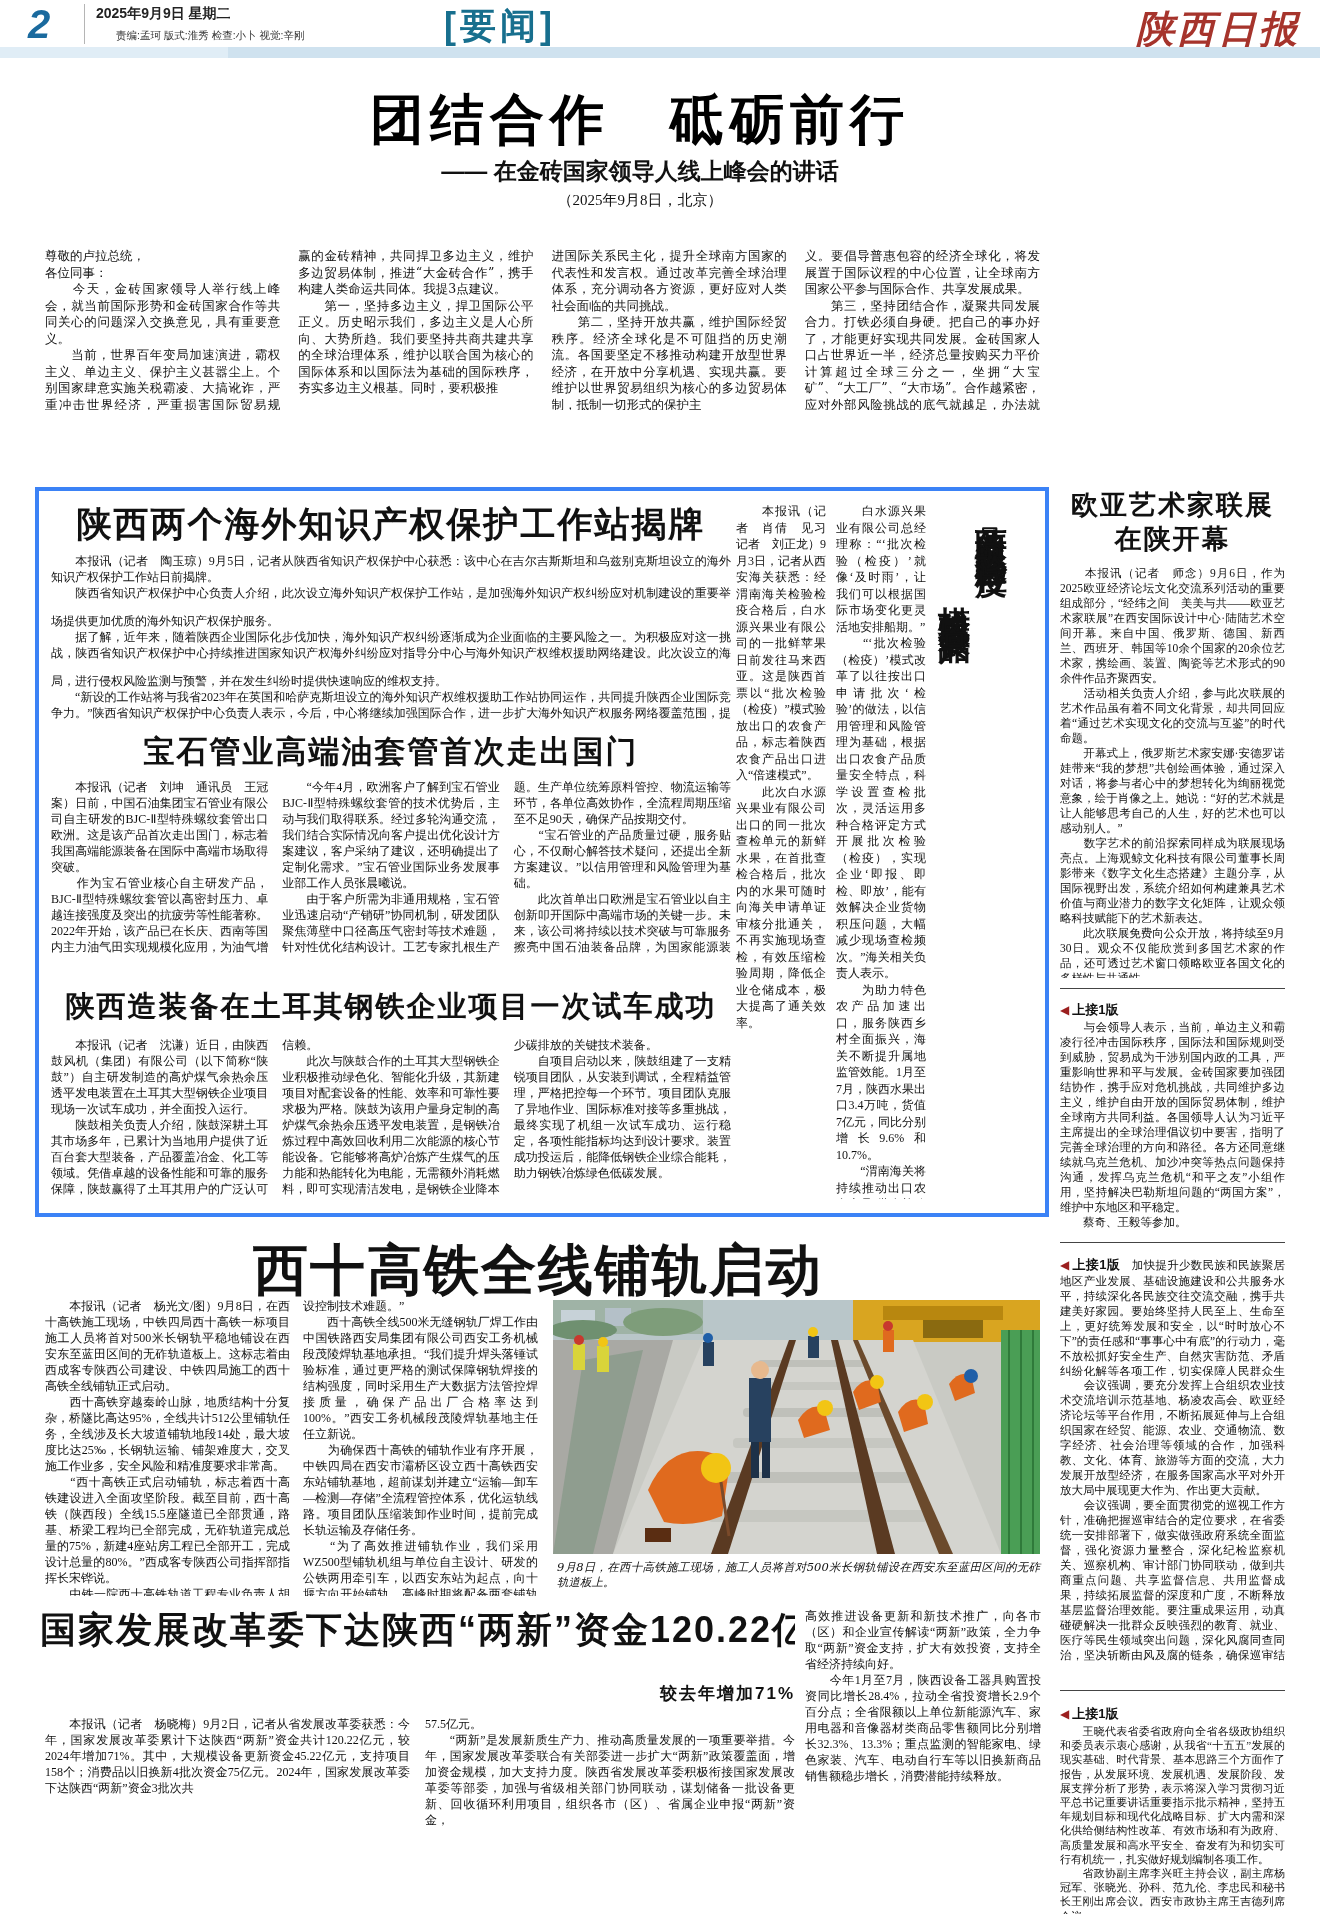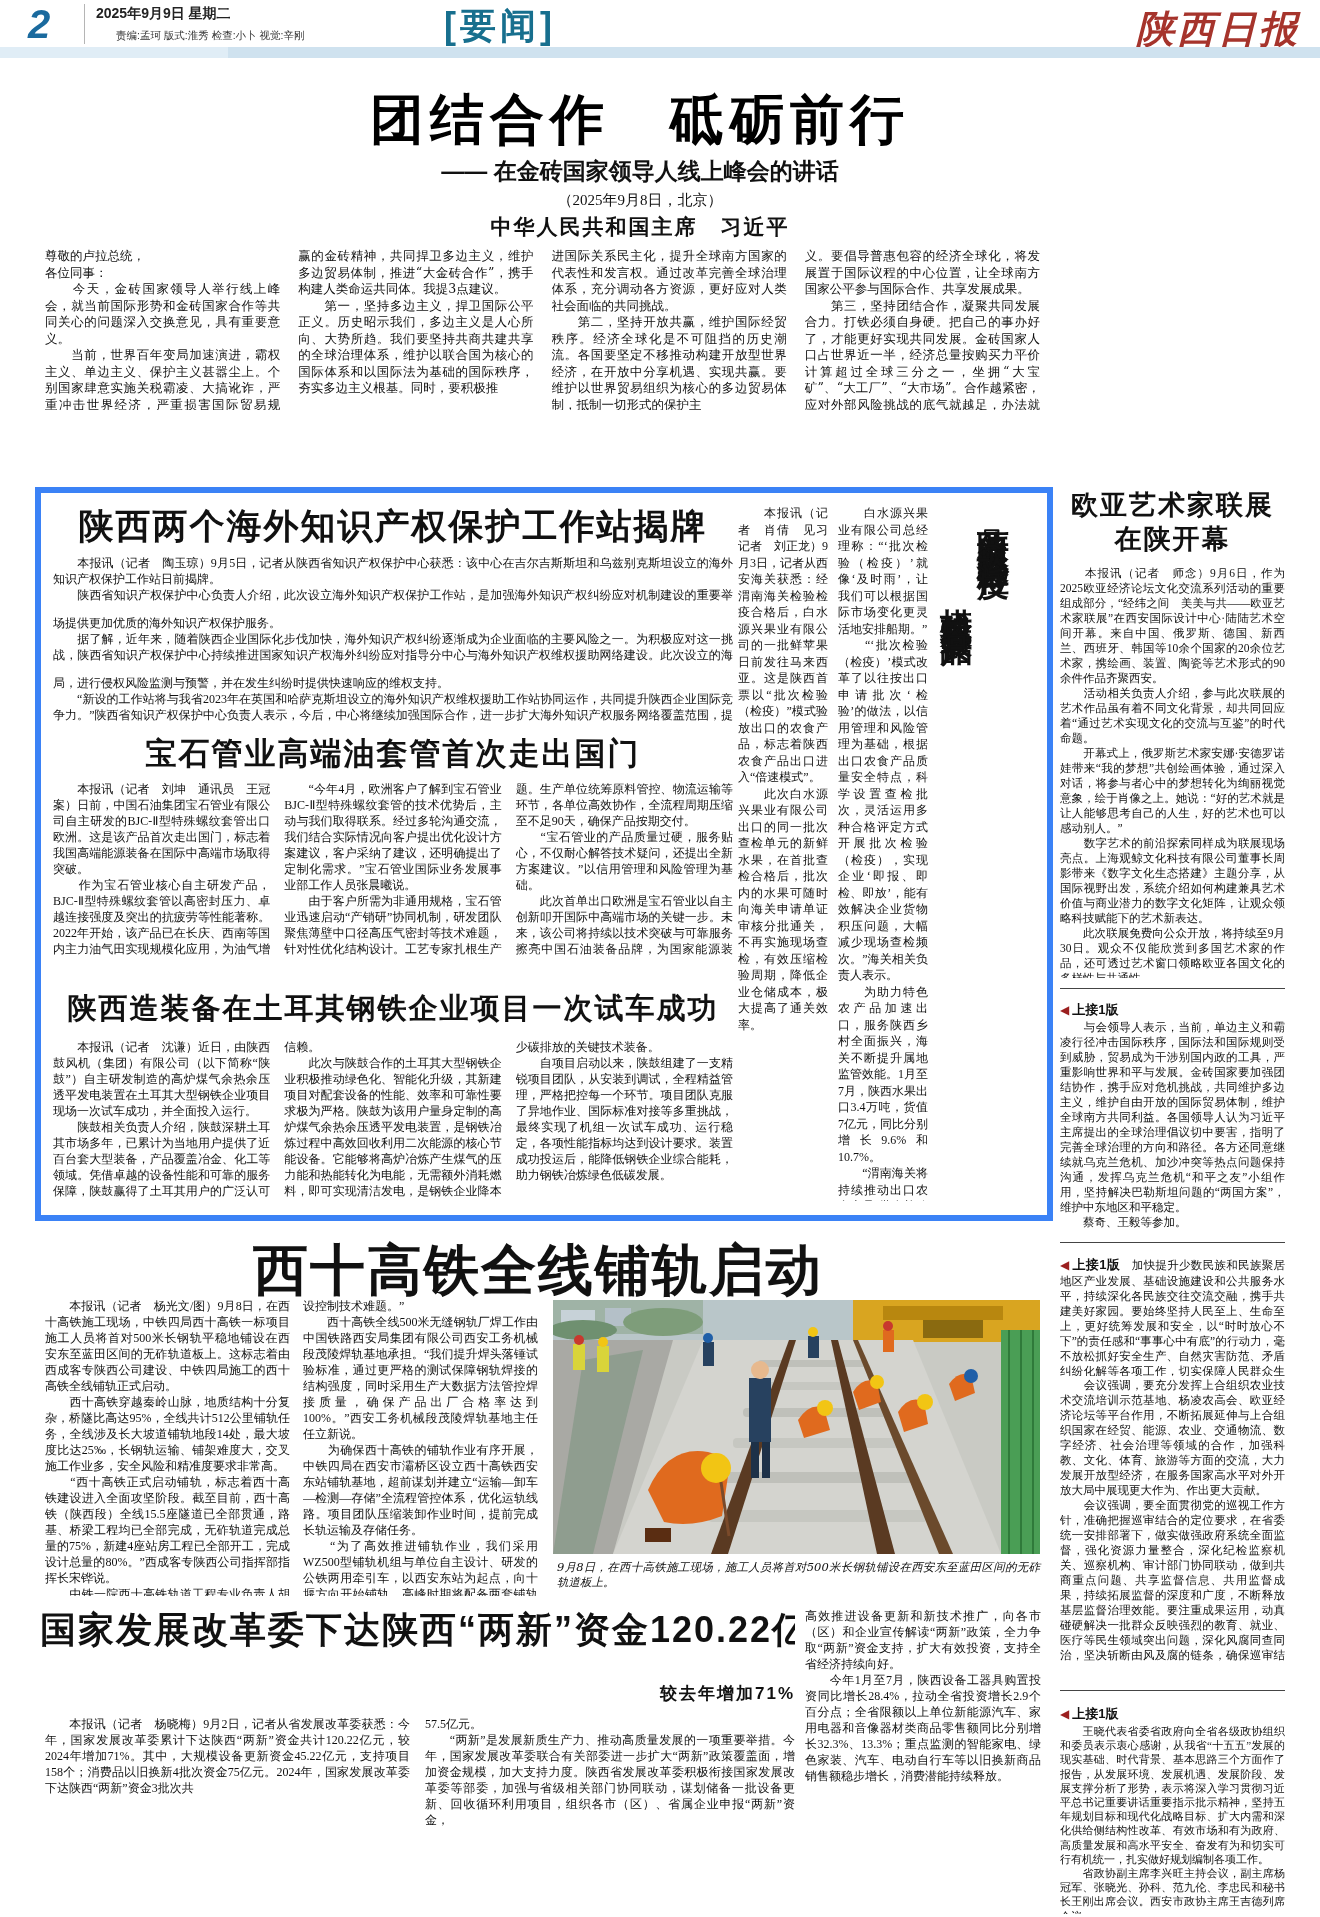--- a/index.html
+++ b/index.html
@@ -19,21 +19,21 @@
   .sp-title{font:bold 54px "Liberation Sans",sans-serif;color:#000;text-align:center;letter-spacing:6px;}
   .sp-sub{font:bold 23px "Liberation Sans",sans-serif;text-align:center;}
   .sp-date{font:15px "Liberation Serif",serif;text-align:center;}
   .sp-by{font:bold 21px "Liberation Serif",serif;text-align:center;letter-spacing:2px;}
   .sp-cols{display:flex;gap:18px;}
   .scol{font:12.5px/16.5px "DejaVu Serif",serif;text-align:justify;white-space:pre-wrap;overflow:hidden;flex:1;}
   
   .atitle{font:bold 34px "Liberation Sans",sans-serif;text-align:center;letter-spacing:2px;white-space:nowrap;overflow:hidden;}
   .acols{display:flex;gap:14px;}
   .acol{font:12px/16px "Liberation Serif",serif;text-align:justify;white-space:pre-wrap;overflow:hidden;flex:1;}
-  .box{border:6px solid #3b82f6;}
+  .box{border:4px solid #3b82f6;}
   
   .vwrap{display:flex;}
   .vtitle{writing-mode:vertical-rl;font:bold 32px/1.15 "Liberation Sans",sans-serif;letter-spacing:3px;}
   .vtitle .l2{padding-top:78px;}
   .vtxt{font:12px/16.5px "Liberation Serif",serif;text-align:justify;white-space:pre-wrap;overflow:hidden;}
   
   .rcol{font:11.5px/15px "Liberation Serif",serif;text-align:justify;white-space:pre-wrap;overflow:hidden;}
   .rtitle{font:bold 27px/34px "Liberation Sans",sans-serif;text-align:center;letter-spacing:2px;}
   .rule{border-top:1px solid #444;height:0;}
   .jump-tag{font:bold 13px "Liberation Sans",sans-serif;}
@@ -54,21 +54,20 @@
     <div class="hstaff">责编:孟珂  版式:淮秀  检查:小卜  视觉:辛刚</div>
   </div>
   <div class="abs masthead" style="left:1000px;top:4px;width:300px;">陕西日报</div>
   <div class="abs hsection" style="left:390px;top:2px;width:220px;">[要闻]</div>
   <div class="abs band" style="left:0;top:47px;width:1320px;height:11px;"></div>
   <div class="abs band-left" style="left:0;top:47px;width:228px;height:11px;"></div>
 
   <div class="abs sp-title" style="left:85px;top:84px;width:1110px;">团结合作　砥砺前行</div>
   <div class="abs sp-sub" style="left:85px;top:156px;width:1110px;">—— 在金砖国家领导人线上峰会的讲话</div>
   <div class="abs sp-date" style="left:85px;top:191px;width:1110px;">（2025年9月8日，北京）</div>
-  <div class="abs sp-by" style="left:85px;top:213px;width:1110px;">中华人民共和国主席　习近平</div>
   <div class="abs sp-cols" style="left:45px;top:248px;width:995px;height:162px;">
     <div class="scol">尊敬的卢拉总统，
 各位同事：
 　　今天，金砖国家领导人举行线上峰会，就当前国际形势和金砖国家合作等共同关心的问题深入交换意见，具有重要意义。
 　　当前，世界百年变局加速演进，霸权主义、单边主义、保护主义甚嚣尘上。个别国家肆意实施关税霸凌、大搞讹诈，严重冲击世界经济，严重损害国际贸易规则。站在这一重要关头，金砖国家作为全球南方第一方阵，要坚持弘扬开放包容、合作共</div>
     <div class="scol">赢的金砖精神，共同捍卫多边主义，维护多边贸易体制，推进“大金砖合作”，携手构建人类命运共同体。我提3点建议。
 　　第一，坚持多边主义，捍卫国际公平正义。历史昭示我们，多边主义是人心所向、大势所趋。我们要坚持共商共建共享的全球治理体系，维护以联合国为核心的国际体系和以国际法为基础的国际秩序，夯实多边主义根基。同时，要积极推</div>
     <div class="scol">进国际关系民主化，提升全球南方国家的代表性和发言权。通过改革完善全球治理体系，充分调动各方资源，更好应对人类社会面临的共同挑战。
 　　第二，坚持开放共赢，维护国际经贸秩序。经济全球化是不可阻挡的历史潮流。各国要坚定不移推动构建开放型世界经济，在开放中分享机遇、实现共赢。要维护以世界贸易组织为核心的多边贸易体制，抵制一切形式的保护主</div>
     <div class="scol">义。要倡导普惠包容的经济全球化，将发展置于国际议程的中心位置，让全球南方国家公平参与国际合作、共享发展成果。

